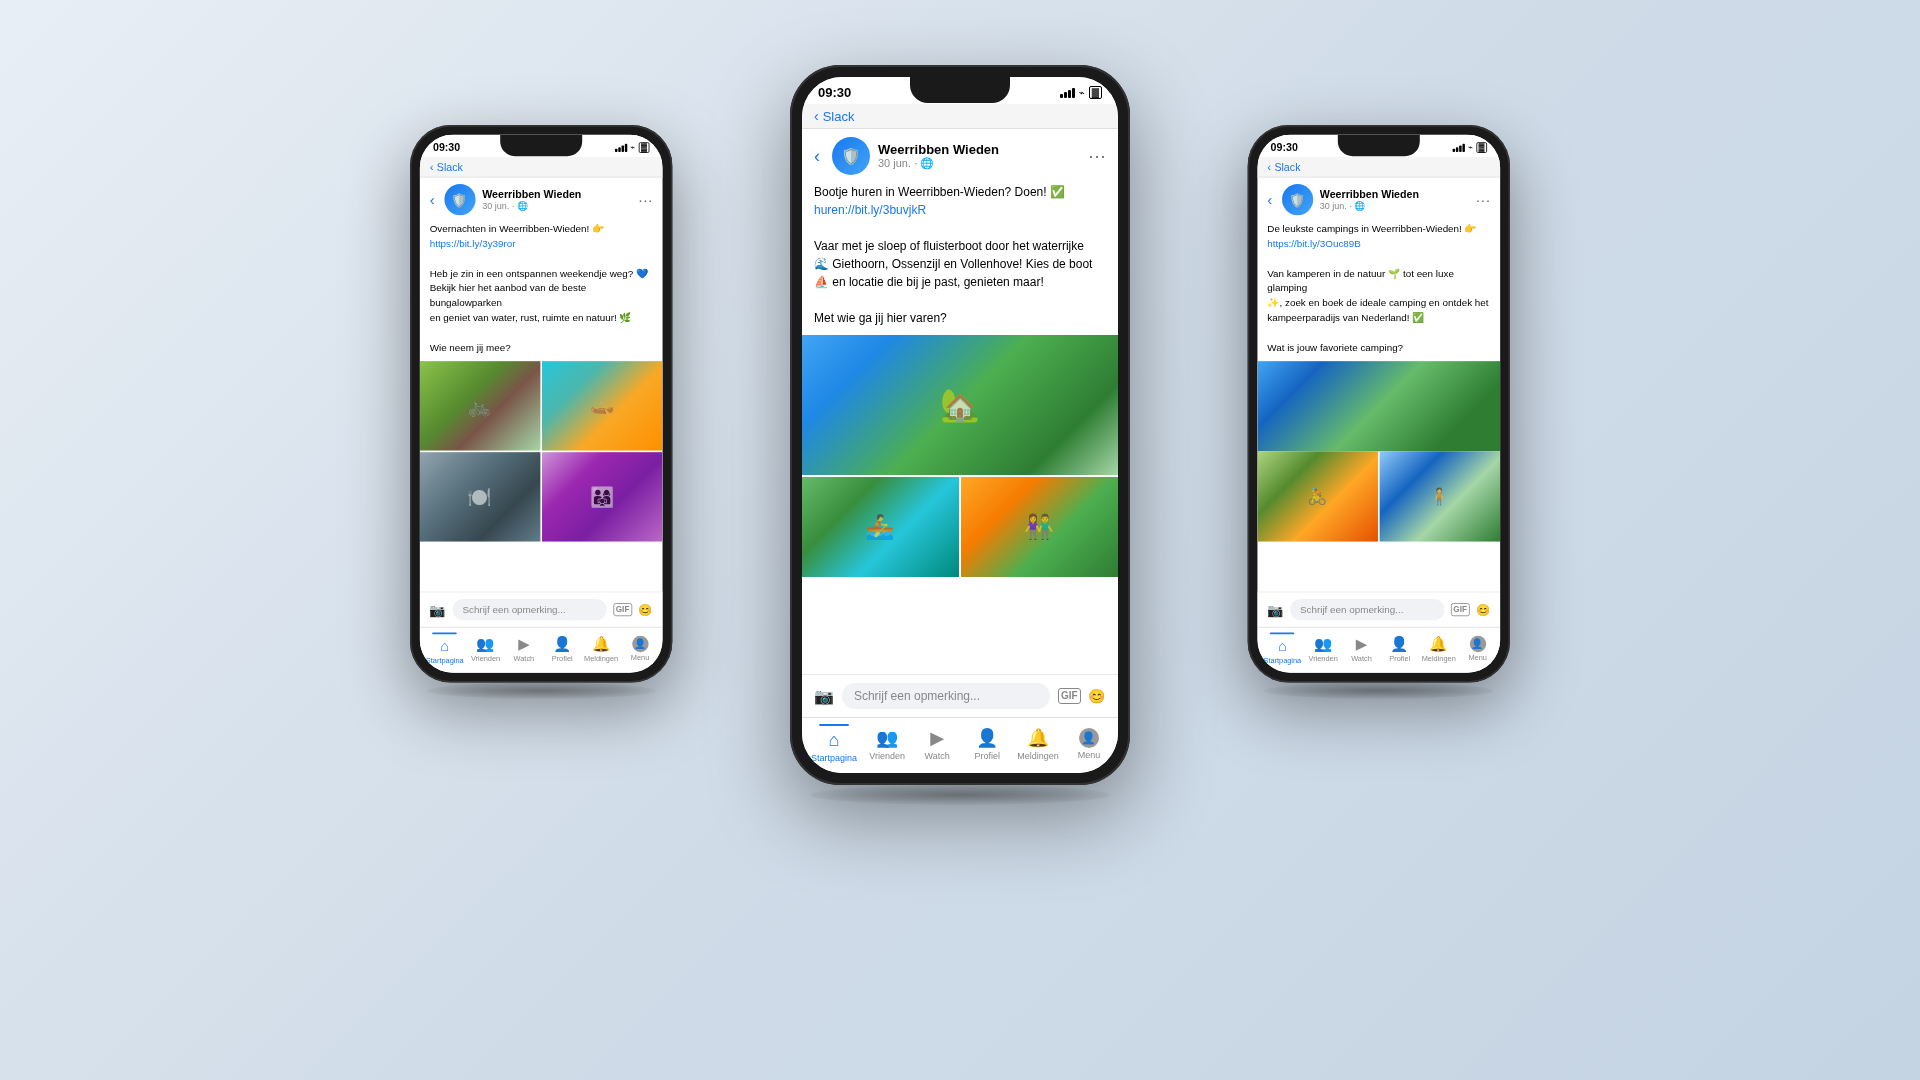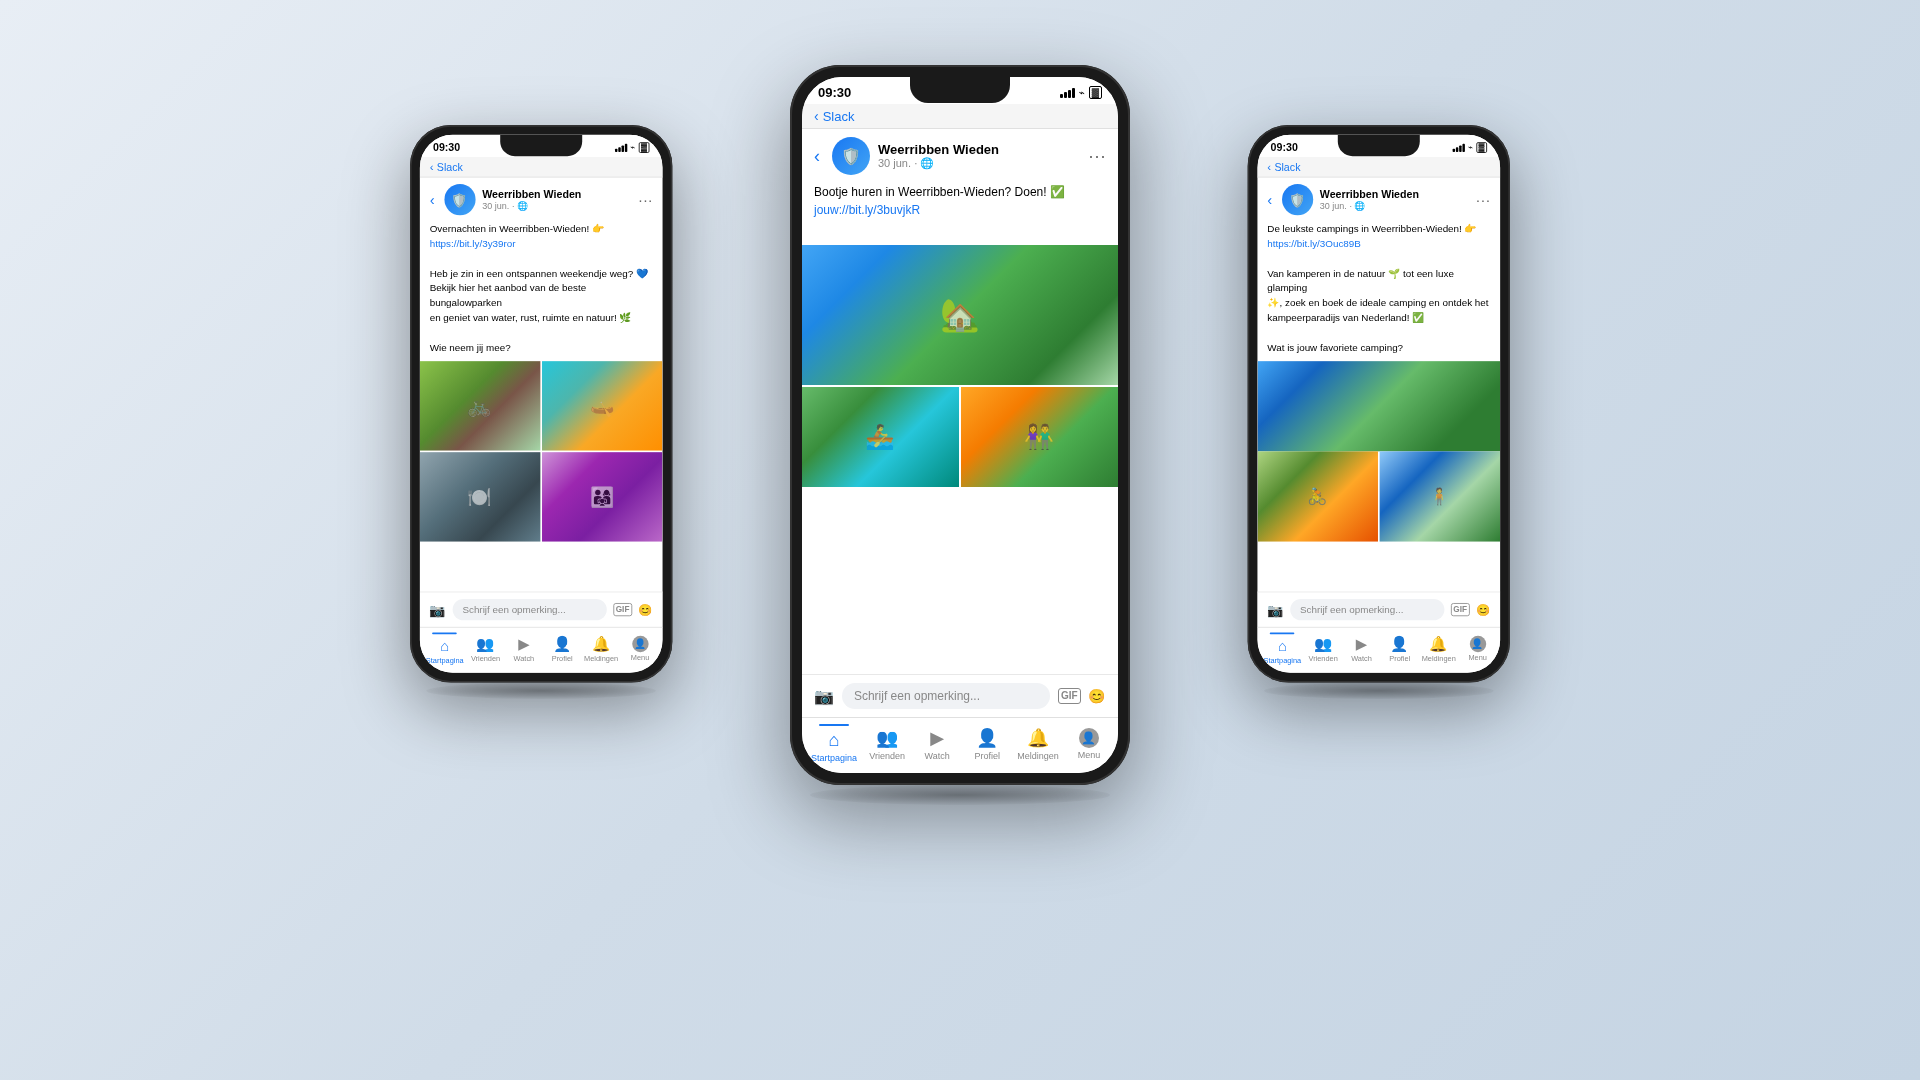--- a/index.html
+++ b/index.html
@@ -473,21 +473,25 @@
             <div class="post-meta">
               <span>30 jun. · 🌐</span>
             </div>
           </div>
           <span class="more-btn">···</span>
         </div>
 
         <div class="post-scroll">
           <div class="post-text">
             <span>Bootje huren in Weerribben-Wieden? Doen! ✅<br></span>
-            <span class="post-link">jouw://bit.ly/3buvjkR</span><br><br>
+            <span class="post-link">huren://bit.ly/3buvjkR</span><br><br>
+            <span>Vaar met je sloep of fluisterboot door het waterrijke<br>
+            🌊 Giethoorn, Ossenzijl en Vollenhove! Kies de boot<br>
+            ⛵ en locatie die bij je past, genieten maar!<br><br>
+            Met wie ga jij hier varen?</span>
           </div>
 
           <div class="image-grid-center">
             <div class="image-grid-center-top photo-giethoorn" style="display:flex;align-items:center;justify-content:center;color:rgba(255,255,255,0.7);font-size:32px;">🏡</div>
             <div class="image-grid-center-bottom">
               <div class="photo-canoe" style="display:flex;align-items:center;justify-content:center;color:rgba(255,255,255,0.7);font-size:24px;">🚣</div>
               <div class="photo-couple" style="display:flex;align-items:center;justify-content:center;color:rgba(255,255,255,0.7);font-size:24px;">👫</div>
             </div>
           </div>
         </div>

